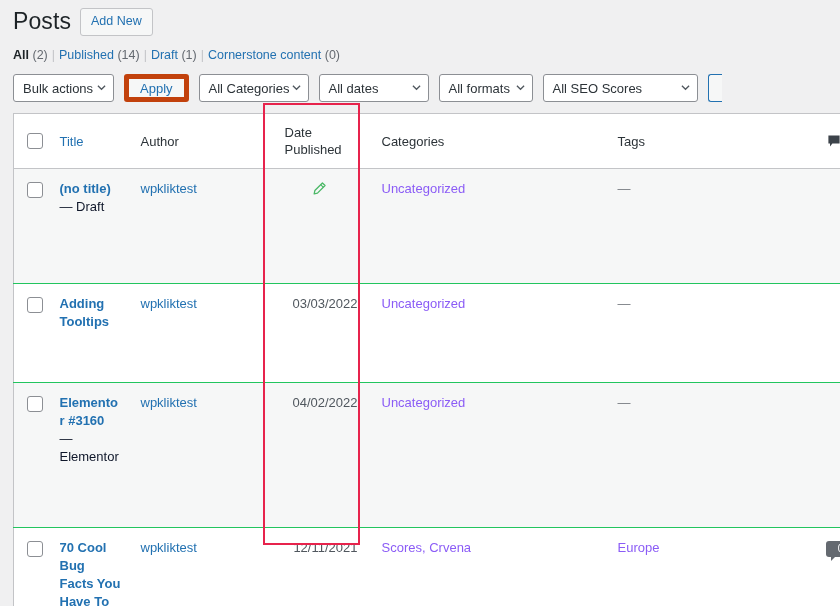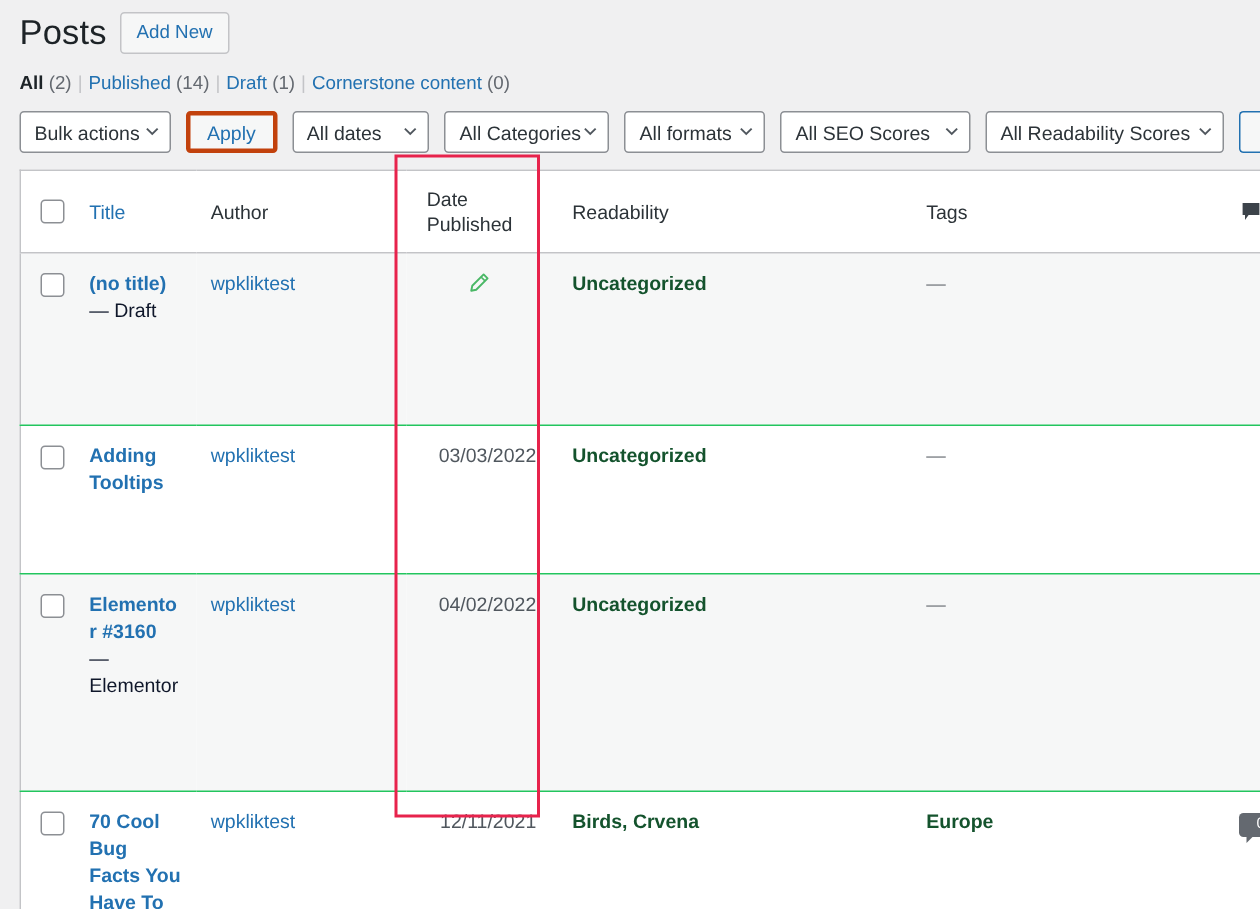--- a/index.html
+++ b/index.html
@@ -117,21 +117,21 @@
   .w-read   { width: 159px; }
 
   .apply-btn {
     display: inline-flex;
     align-items: center;
     justify-content: center;
     height: 28px;
     box-sizing: border-box;
     padding: 0 11px;
     background: #f6f7f7;
-    border: 3px solid #c2410c;
+    border: 5px solid #c2410c;
     border-radius: 3px;
     color: #2271b1;
     font-size: 13px;
     cursor: pointer;
   }
   .filter-stub {
     width: 14px;
     height: 28px;
     box-sizing: border-box;
     border: 1px solid #2271b1;
@@ -202,21 +202,21 @@
   th.cb-head { padding-left: 13px !important; padding-right: 0 !important; }
 
   .title-link {
     color: #2271b1;
     font-weight: 700;
     text-decoration: none;
     cursor: pointer;
   }
   .post-state { color: #0f172a; font-weight: 400; }
   .author-link { color: #2271b1; text-decoration: none; cursor: pointer; font-weight: 400; }
-  .taxo-link { color: #14532d; text-decoration: none; cursor: pointer; font-weight: bold; }
+  .taxo-link { color: #8b5cf6; text-decoration: none; cursor: pointer; }
   .dash { color: #787c82; }
   .date-cell { text-align: right; color: #50575e; padding-right: 14px !important; }
   .date-cell-icon { text-align: center; padding-top: 12px !important; }
 
   .pencil-icon { display: inline-block; width: 15px; height: 15px; }
   .comment-head-icon { display: block; width: 16px; height: 16px; }
   th.comm-head { padding-left: 6px !important; padding-right: 8px !important; }
 
   .comment-bubble {
     display: inline-flex;
@@ -281,64 +281,56 @@
       <span>Bulk actions</span>
       <span class="chev">
         <svg viewBox="0 0 10 10" width="9" height="9">
             <path d="M1 3 L5 7 L9 3" fill="none" stroke="#50575e" stroke-width="1.4"></path>
           </svg>
       </span>
     </div>
 
     <div class="apply-btn">Apply</div>
 
+    <div class="select-box w-cats">
+      <span>All Categories</span>
+      <span class="chev">
+        <svg viewBox="0 0 10 10" width="9" height="9">
+            <path d="M1 3 L5 7 L9 3" fill="none" stroke="#50575e" stroke-width="1.4"></path>
+          </svg>
+      </span>
+    </div>
+
     <div class="select-box w-dates">
       <span>All dates</span>
       <span class="chev">
         <svg viewBox="0 0 10 10" width="9" height="9">
             <path d="M1 3 L5 7 L9 3" fill="none" stroke="#50575e" stroke-width="1.4"></path>
           </svg>
       </span>
     </div>
 
-    <div class="select-box w-cats">
-      <span>All Categories</span>
-      <span class="chev">
-        <svg viewBox="0 0 10 10" width="9" height="9">
-            <path d="M1 3 L5 7 L9 3" fill="none" stroke="#50575e" stroke-width="1.4"></path>
-          </svg>
-      </span>
-    </div>
-
     <div class="select-box w-form">
       <span>All formats</span>
       <span class="chev">
         <svg viewBox="0 0 10 10" width="9" height="9">
             <path d="M1 3 L5 7 L9 3" fill="none" stroke="#50575e" stroke-width="1.4"></path>
           </svg>
       </span>
     </div>
 
     <div class="select-box w-seo">
       <span>All SEO Scores</span>
       <span class="chev">
         <svg viewBox="0 0 10 10" width="9" height="9">
             <path d="M1 3 L5 7 L9 3" fill="none" stroke="#50575e" stroke-width="1.4"></path>
           </svg>
       </span>
     </div>
 
-    <div class="select-box w-read">
-      <span>All Readability Scores</span>
-      <span class="chev">
-        <svg viewBox="0 0 10 10" width="9" height="9">
-            <path d="M1 3 L5 7 L9 3" fill="none" stroke="#50575e" stroke-width="1.4"></path>
-          </svg>
-      </span>
-    </div>
 
     <div class="filter-stub"></div>
   </div>
 
   <div class="table-area">
     <table class="wp-list">
       <colgroup>
         <col class="c-cb">
           <col class="c-title">
           <col class="c-author">
@@ -356,21 +348,21 @@
             <a style="color:#2271b1">Title</a>
           </th>
           <th>
             <span>Author</span>
           </th>
           <th style="text-align:left;padding-left:14px;">
             <span>Date</span><br>
             <span>Published</span>
           </th>
           <th>
-            <span>Readability</span>
+            <span>Categories</span>
           </th>
           <th>
             <span>Tags</span>
           </th>
           <th class="comm-head">
             <span class="comment-head-icon">
               <svg viewBox="0 0 20 20" width="16" height="16" fill="#3c434a">
                 <path d="M3 3h14v10H8l-3 4v-4H3z"></path>
               </svg>
             </span>
@@ -467,21 +459,21 @@
             <a class="title-link">70 Cool Bug Facts You Have To Know</a>
             
           </td>
           <td>
             <a class="author-link">wpkliktest</a>
           </td>
           <td class="date-cell">
             <span>12/11/2021</span>
           </td>
           <td>
-            <a class="taxo-link">Birds, Crvena</a>
+            <a class="taxo-link">Scores, Crvena</a>
           </td>
           <td>
             <a class="taxo-link">Europe</a>
           </td>
           <td class="comm-cell">
             <span class="comment-bubble">0</span>
           </td>
         </tr>
 
       </tbody>

